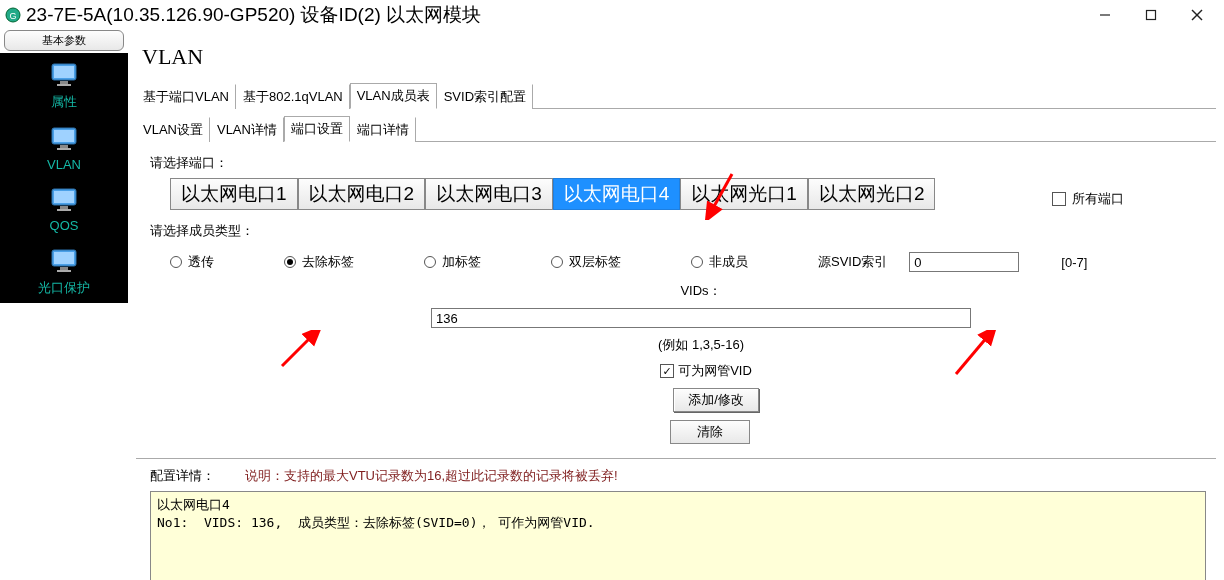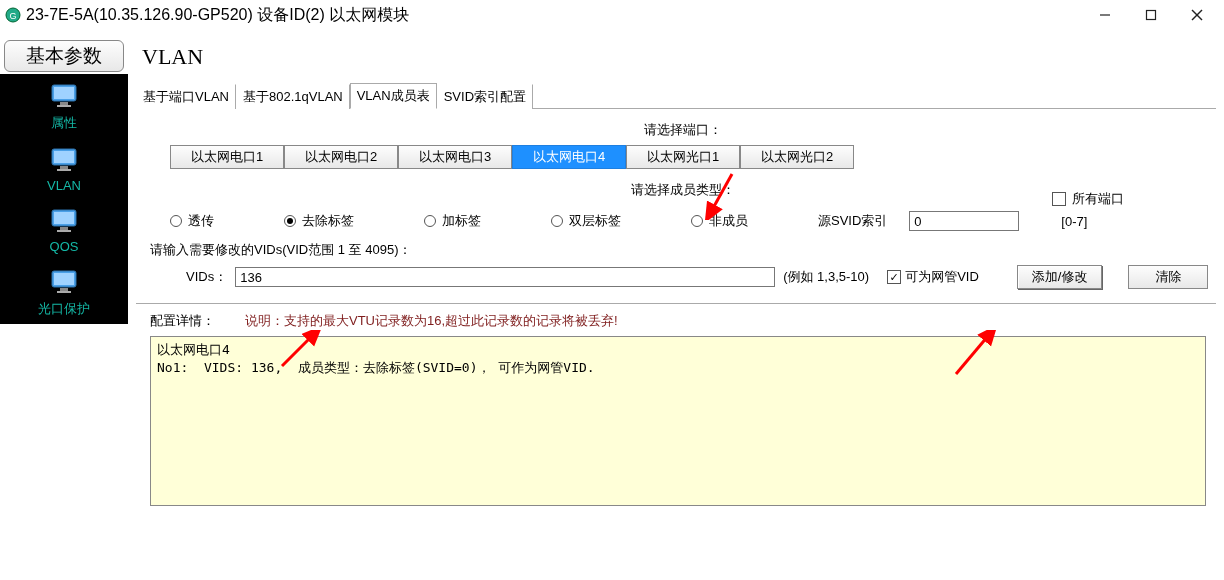--- a/index.html
+++ b/index.html
@@ -18,47 +18,47 @@
       align-items: center;
       padding: 0 4px 0 4px;
       position: relative;
     }
     .titlebar .icon {
       width: 18px; height: 18px;
       margin-right: 4px;
       position: relative;
     }
     .titlebar .icon svg { width:18px; height:18px; }
-    .titlebar .title { flex: 1; font-size: 16px;}
+    .titlebar .title { flex: 1; font-size: 19px;}
     .win-controls {
       display: flex;
       gap: 0;
     }
     .win-btn {
       width: 46px; height: 30px;
       display:flex; align-items:center; justify-content:center;
       font-family: Arial, sans-serif;
     }
     .main-area {
       display: flex;
       height: 550px;
     }
     .sidebar {
       width: 128px;
       background: #fff;
       padding-top: 0px;
     }
     .sidebar-header {
-      margin: 10px 4px 2px 4px;
+      margin: 0 4px 2px 4px;
       border: 1px solid #888;
       border-radius: 6px;
       background: linear-gradient(#fdfdfd,#e8e8e8);
       text-align: center;
       padding: 2px 16px;
-      font-size: 19px;
+      font-size: 11px;
     }
     .sidebar-item {
       text-align: center;
       padding: 8px 0 6px 0;
       color: #14b8a6;
       background: #000;
       margin: 0;
     }
     .sidebar-icon {
       width: 32px; height: 28px;
@@ -94,34 +94,34 @@
     }
     .tabrow .tab.active {
       border:1px solid #aaa;
       border-bottom: 1px solid #fff;
     }
     .tabrow .tab:not(.active){
       border-top:1px solid transparent;
       border-left:1px solid transparent;
     }
     .subtabrow { margin-top: 6px; }
-    .section-label { padding: 12px 0 6px 14px; text-align: center; }
+    .section-label { padding: 12px 0 6px 14px; }
     .port-row {
       display: flex;
       align-items: center;
       padding-left: 34px;
       gap: 0;
     }
     .port-btn {
       min-width: 114px;
       padding: 2px 10px;
       border: 1px solid #888;
       background: linear-gradient(#fdfdfd,#e8e8e8);
       text-align: center;
-      font-size: 13px;
+      font-size: 19px;
       font-family: inherit;
     }
     .port-btn + .port-btn { margin-left: 0px; }
     .port-btn.selected {
       background: #1e90ff;
       color: #fff;
       border-color:#1e7fe0;
     }
     .all-ports {
       position: absolute;
@@ -165,20 +165,21 @@
       font-family: inherit;
       font-size: 13px;
       height: 20px;
       background:#fff;
     }
     .vids-row {
       display: flex;
       align-items: center;
       padding: 4px 0 6px 50px;
       gap: 8px;
+      flex-direction: column;
     }
     .button {
       min-width: 80px;
       padding: 2px 14px;
       border: 1px solid #888;
       background: linear-gradient(#fdfdfd,#e8e8e8);
       font-family: inherit;
       font-size: 13px;
     }
     .button.primary { box-shadow: 1px 1px 0 #666, inset 1px 1px 0 #fff; }
@@ -286,20 +287,26 @@
   <div class="content">
     <div class="page-title">VLAN</div>
 
     <div class="tabrow">
       <div class="tab"><span>基于端口VLAN</span></div>
       <div class="tab"><span>基于802.1qVLAN</span></div>
       <div class="tab active"><span>VLAN成员表</span></div>
       <div class="tab"><span>SVID索引配置</span></div>
     </div>
 
+    <div class="tabrow subtabrow">
+      <div class="tab"><span>VLAN设置</span></div>
+      <div class="tab"><span>VLAN详情</span></div>
+      <div class="tab active"><span>端口设置</span></div>
+      <div class="tab"><span>端口详情</span></div>
+    </div>
 
     <div class="section-label">请选择端口：</div>
 
     <div class="all-ports">
       <span class="checkbox-box"></span>
       <span>所有端口</span>
     </div>
 
     <div class="port-row">
       <button class="port-btn"><span>以太网电口1</span></button>
@@ -332,25 +339,24 @@
         <span class="radio-circle"></span>
         <span>非成员</span>
       </label>
       <div class="svid-group">
         <span>源SVID索引</span>
         <input class="text-input" style="width: 110px;" value="0">
         <span style="margin-left:20px">[0-7]</span>
       </div>
     </div>
 
-    <div style="padding: 4px 0 2px 14px;">请输入需要修改的VIDs(VID范围 1 至 4095)：</div>
     <div class="vids-row">
       <span>VIDs：</span>
       <input class="text-input" style="width: 540px;" value="136">
-      <span>(例如 1,3,5-10)</span>
+      <span>(例如 1,3,5-16)</span>
       <label style="display:flex;align-items:center;gap:4px;margin-left:10px">
         <span class="checkbox-box">✓</span>
         <span>可为网管VID</span>
       </label>
       <button class="button primary" style="margin-left:30px"><span>添加/修改</span></button>
       <button class="button" style="margin-left:18px"><span>清除</span></button>
     </div>
 
     <div class="details-label-row">
       <span>配置详情：</span>

